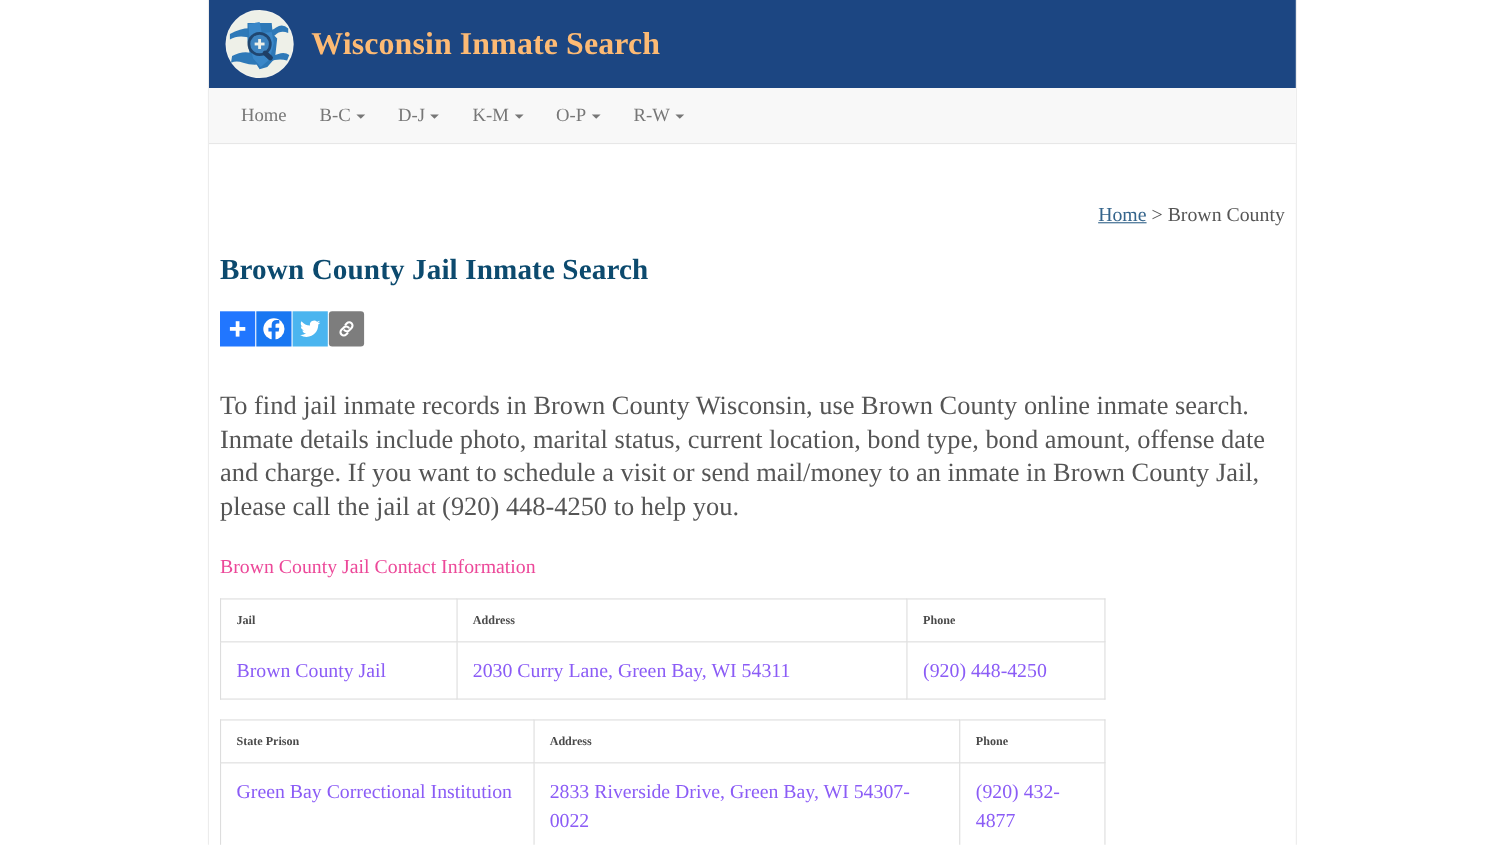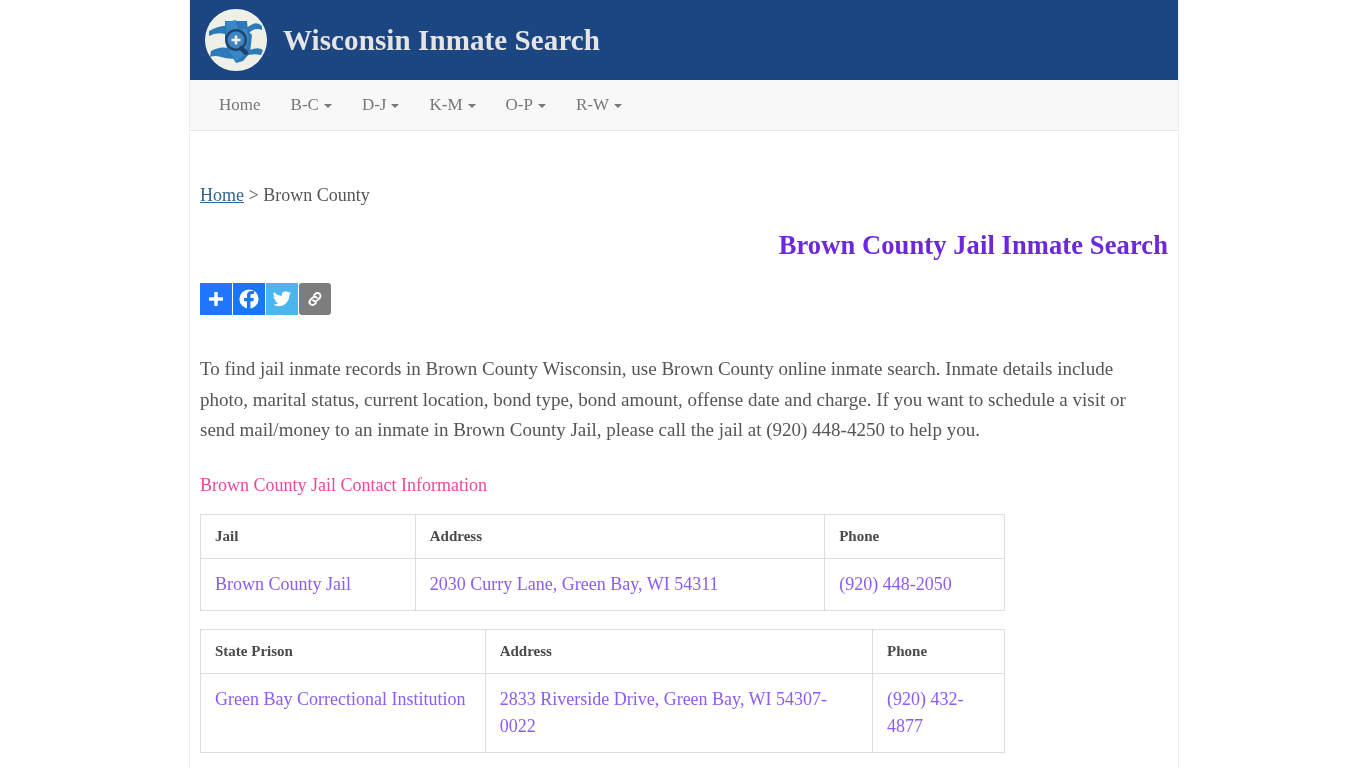--- a/index.html
+++ b/index.html
@@ -46,21 +46,21 @@
     height: 62px;
     border-radius: 50%;
     background: #f3f4ee;
     position: relative;
     overflow: hidden;
     flex: 0 0 auto;
     margin-right: 16px;
   }
   .logo svg { display: block; }
   .site-title {
-    color: #e5e5e5;
+    color: #fdba74;
     font-size: 29px;
     font-weight: bold;
     letter-spacing: 0.1px;
     font-family: "Liberation Serif", "DejaVu Serif", serif;
     white-space: nowrap;
   }
 
   
   .navbar {
     background: #f8f8f8;
@@ -95,35 +95,35 @@
   
   .content {
     padding: 0 10px 0 10px;
   }
 
   .breadcrumb {
     margin-top: 54px;
     font-size: 18px;
     color: #555555;
     padding-left: 0px;
+    text-align: right;
   }
   .breadcrumb a {
     color: #34648b;
     text-decoration: underline;
     cursor: pointer;
   }
   .breadcrumb .sep { color: #555; }
 
   h1.page-title {
     font-size: 26.5px;
     font-weight: bold;
-    color: #6d28d9;
+    color: #0c4a6e;
     margin: 24px 0 0 0;
     letter-spacing: 0.1px;
-    text-align: right;
   }
 
   
   .share-row {
     margin-top: 22px;
     display: flex;
     gap: 1px;
   }
   .share-btn {
     width: 32px;
@@ -135,21 +135,21 @@
     border: 0;
     padding: 0;
   }
   .share-addthis { background: #2176ff; }
   .share-facebook { background: #1877f2; }
   .share-twitter { background: #4bb5ef; }
   .share-link { background: #7d7d7d; border-radius: 3px; }
 
   
   p.body-text {
-    font-size: 19px;
+    font-size: 24px;
     line-height: 30.5px;
     color: #555555;
     margin: 39px 0 0 0;
     max-width: 950px;
   }
   p.section-label {
     font-size: 18px;
     color: #ec4899;
     margin: 29px 0 0 0;
   }
@@ -162,21 +162,21 @@
     background: #fff;
   }
   table.info-table th,
   table.info-table td {
     border: 1px solid #dddddd;
     text-align: left;
     vertical-align: top;
     color: #8b5cf6;
   }
   table.info-table th {
-    font-size: 15px;
+    font-size: 11px;
     font-weight: bold;
     padding: 13px 14px;
     color: #4a4a4a;
     margin-top: 48px;
   }
   table.info-table td {
     font-size: 18px;
     padding: 12px 14px;
     line-height: 27px;
   }
@@ -265,21 +265,21 @@
           <tr>
             <th class="t1-c1">Jail</th>
             <th class="t1-c2">Address</th>
             <th class="t1-c3">Phone</th>
           </tr>
         </thead>
         <tbody>
           <tr>
             <td>Brown County Jail</td>
             <td>2030 Curry Lane, Green Bay, WI 54311</td>
-            <td>(920) 448-2050</td>
+            <td>(920) 448-4250</td>
           </tr>
         </tbody>
       </table>
 
 
       <table class="info-table">
         <thead>
           <tr>
             <th class="t2-c1">State Prison</th>
             <th class="t2-c2">Address</th>

